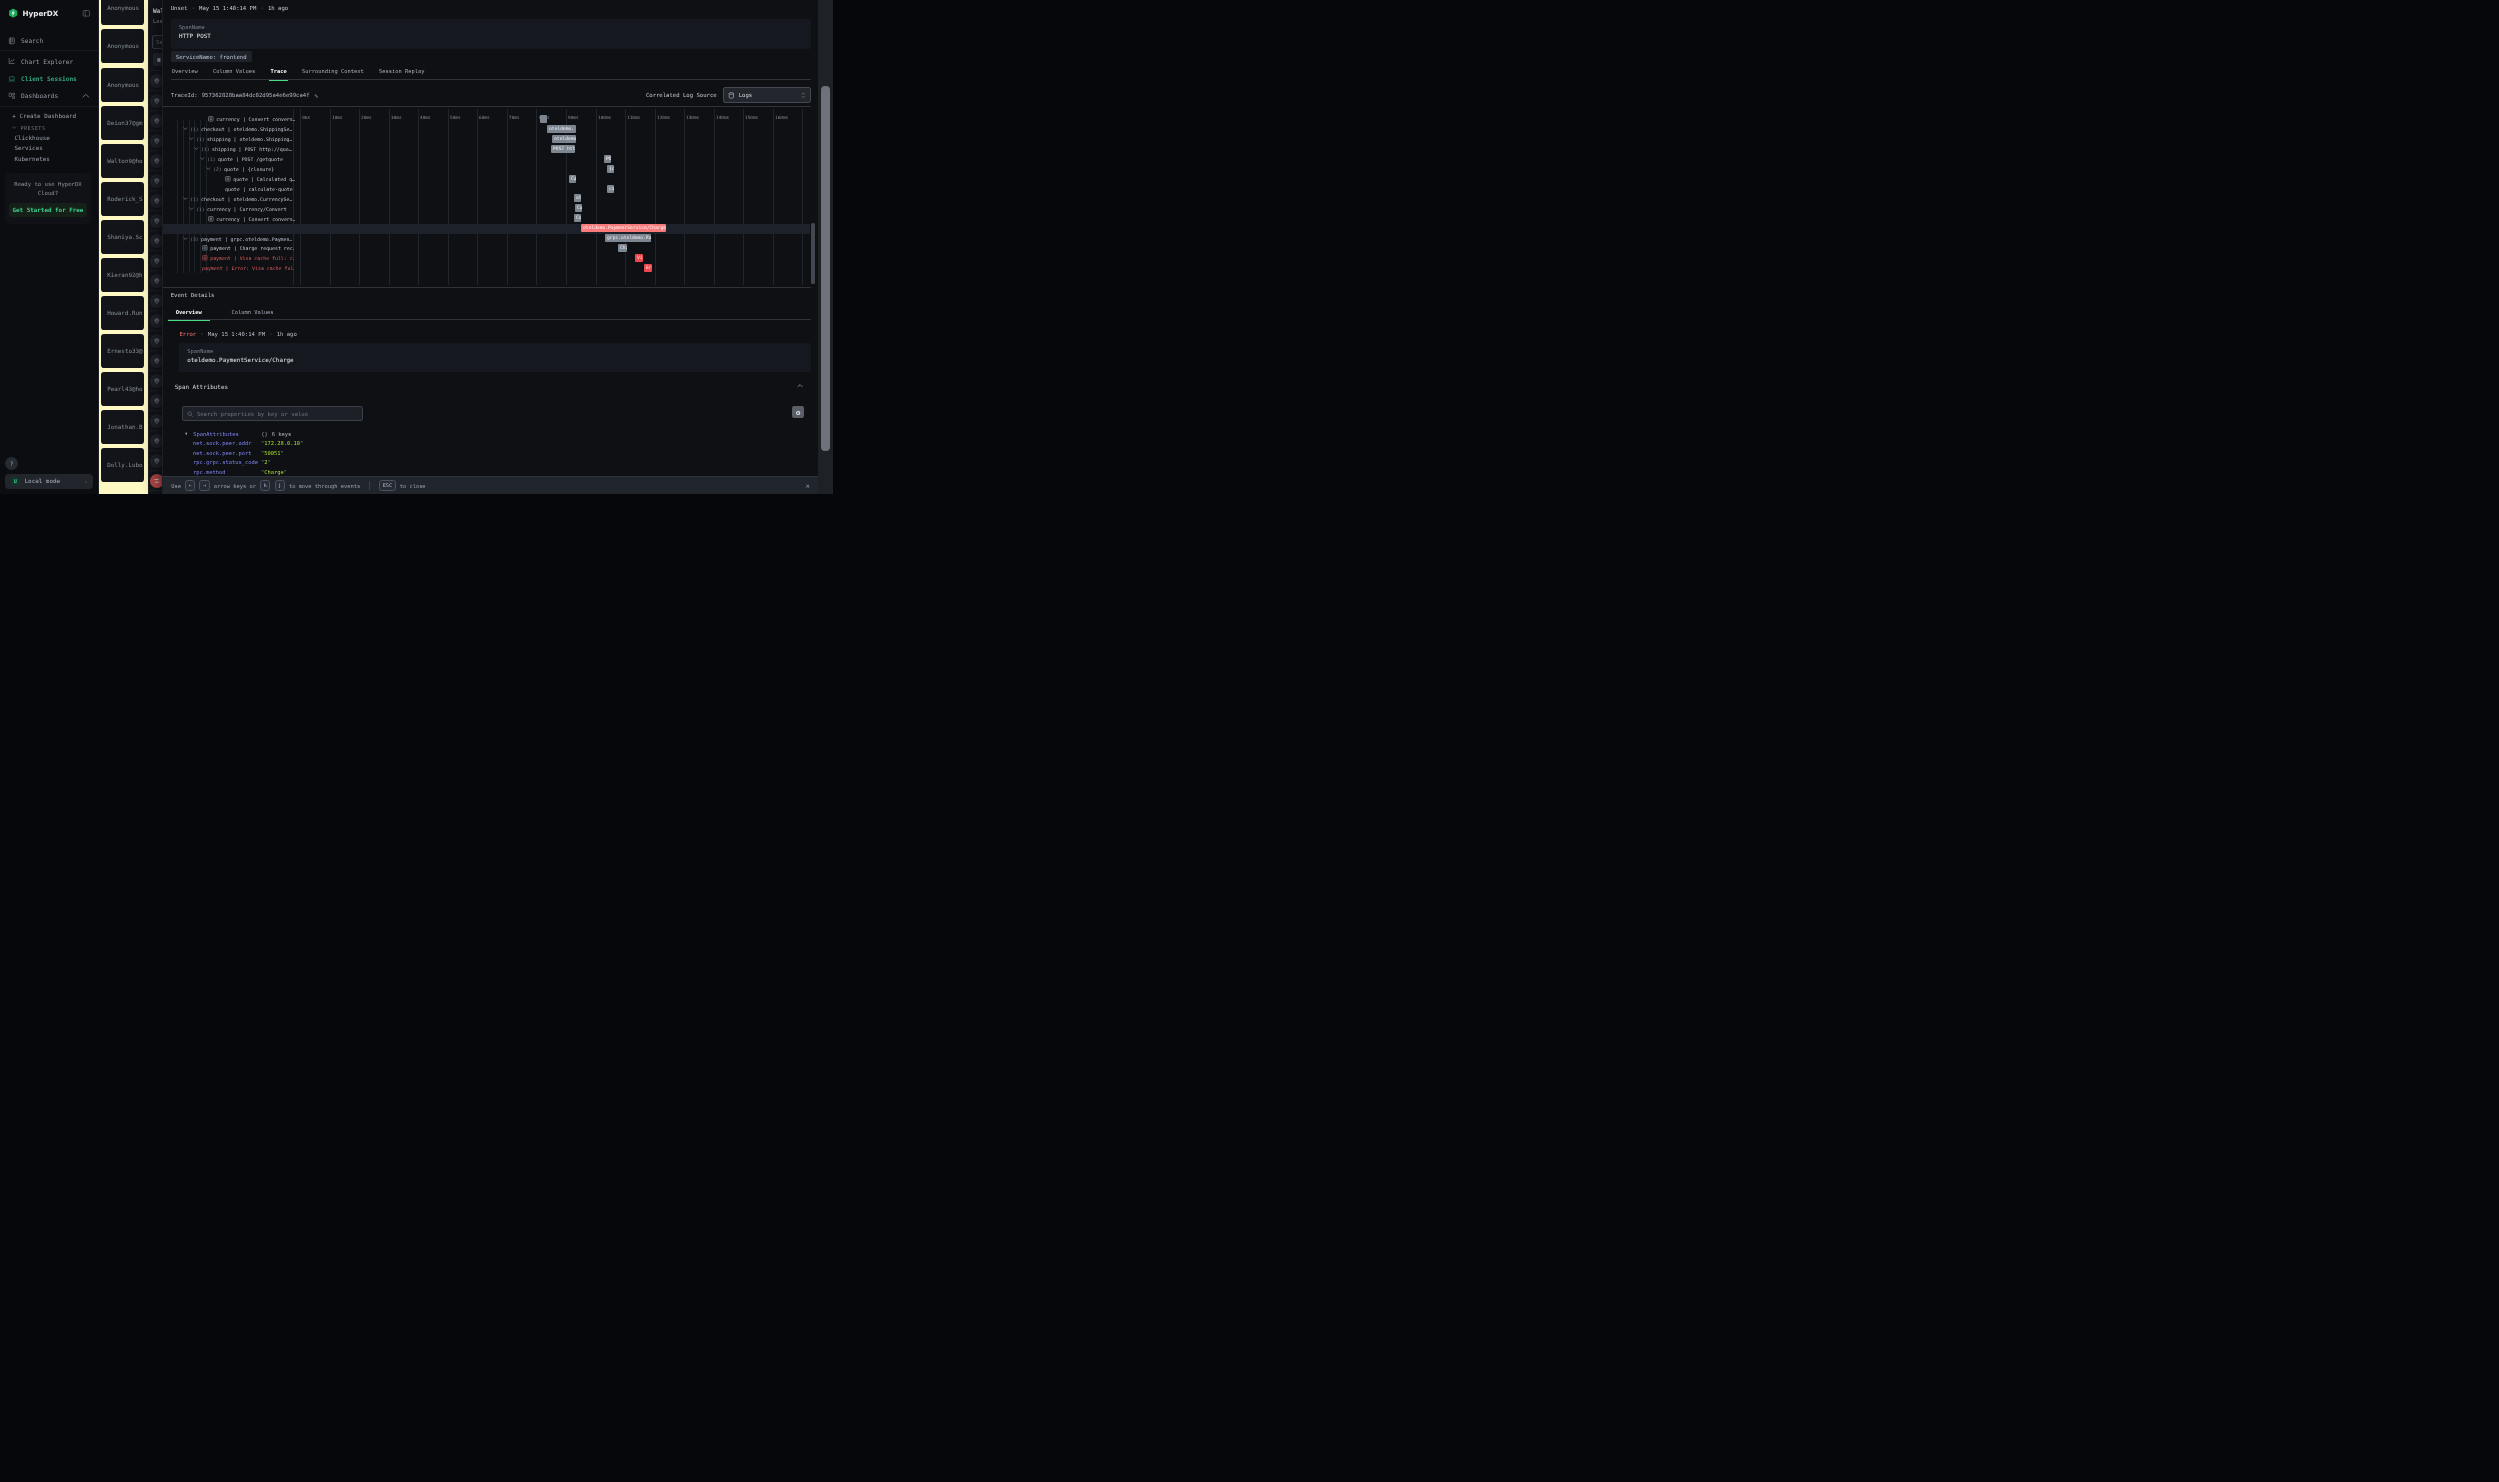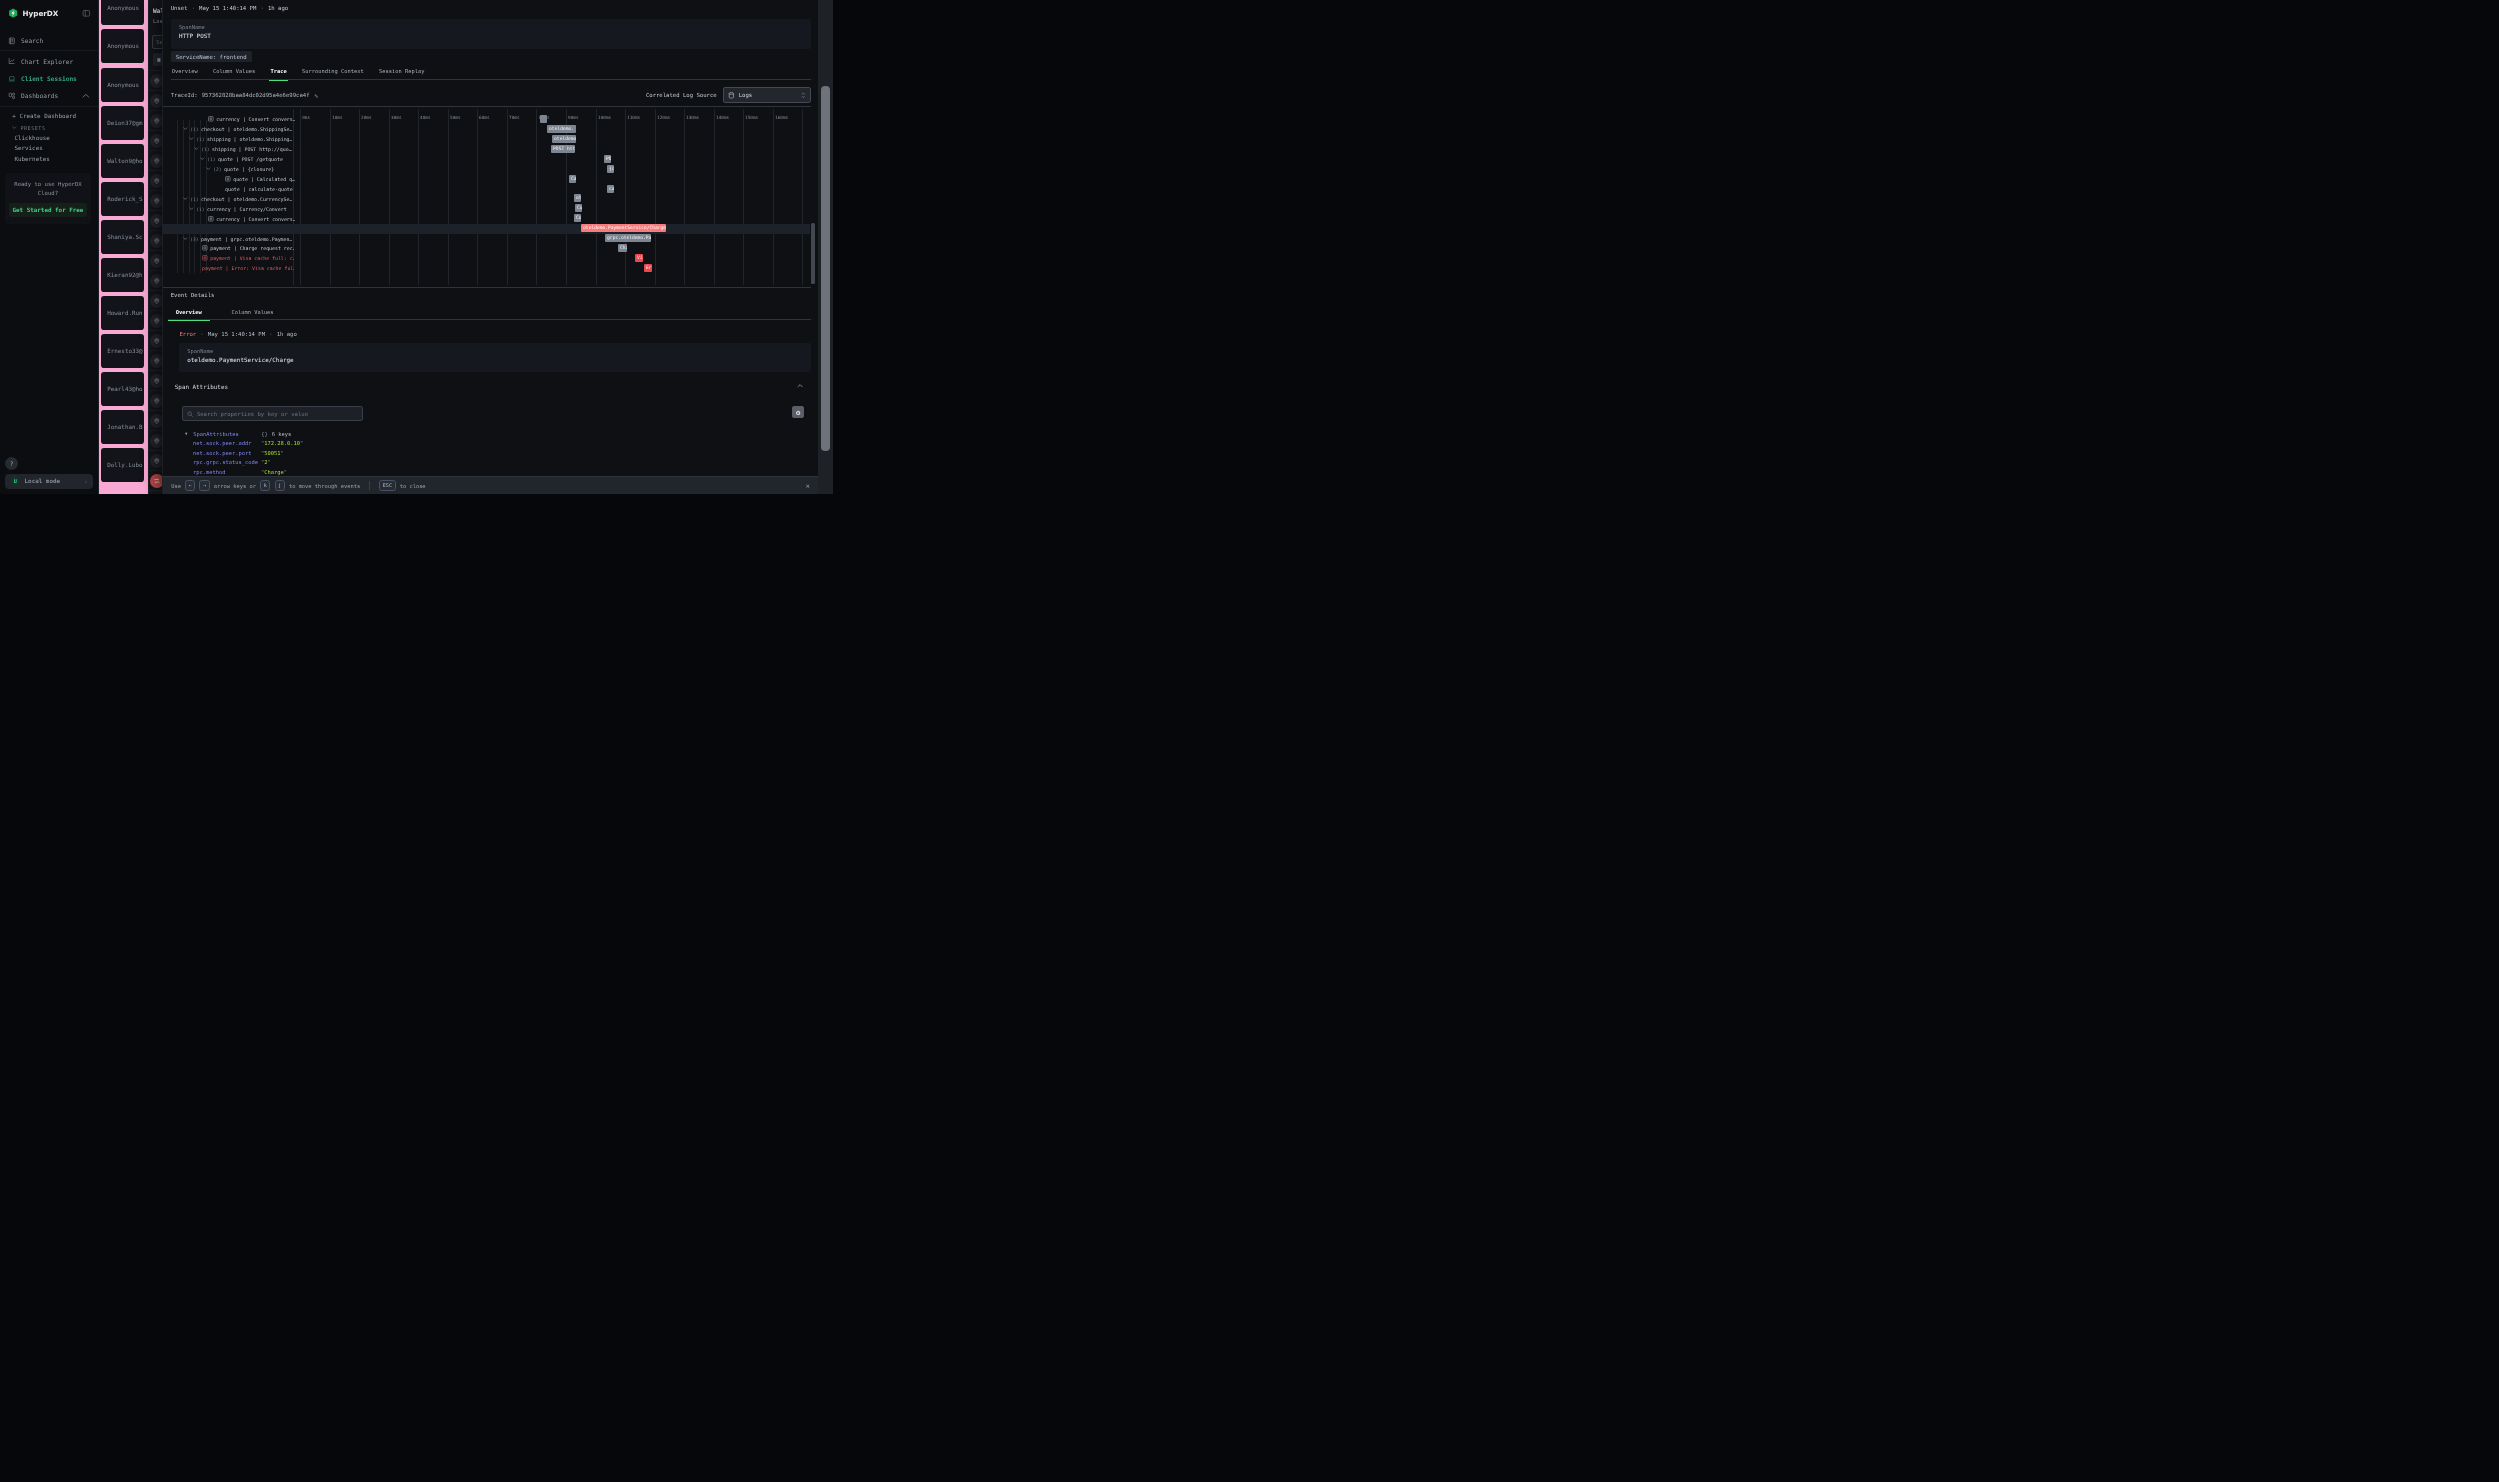--- a/index.html
+++ b/index.html
@@ -1,16 +1,16 @@
 <!DOCTYPE html>
 <html style="font-size:8.2px"><head>
 <meta charset="utf-8">
 <style>
   html,body{margin:0;padding:0;background:#06070a;}
-  .app{position:relative;width:833px;height:494px;overflow:hidden;background:#f9a8d4;
+  .app{position:relative;width:833px;height:494px;overflow:hidden;background:#fef9c3;
        font-family:"DejaVu Sans Mono",monospace;color:#c6cbd3;-webkit-font-smoothing:antialiased;}
   svg{display:block}
 
   
   .sidebar{position:absolute;left:0;top:0;width:98px;height:100%;background:#0b0d10;border-right:0.5px solid #1d2026;z-index:3}
   .logo-row{display:flex;align-items:center;padding:8.2px 7.2px 0 8.2px}
   .logo-hex{width:10.3px;height:10.3px}
   .logo-text{font-family:"DejaVu Sans",sans-serif;font-weight:bold;font-size:7.2px;color:#e8eaee;margin-left:4.1px}
   .collapse-btn{margin-left:auto;cursor:pointer}
   .nav{position:absolute;top:32px;left:0;right:0}

